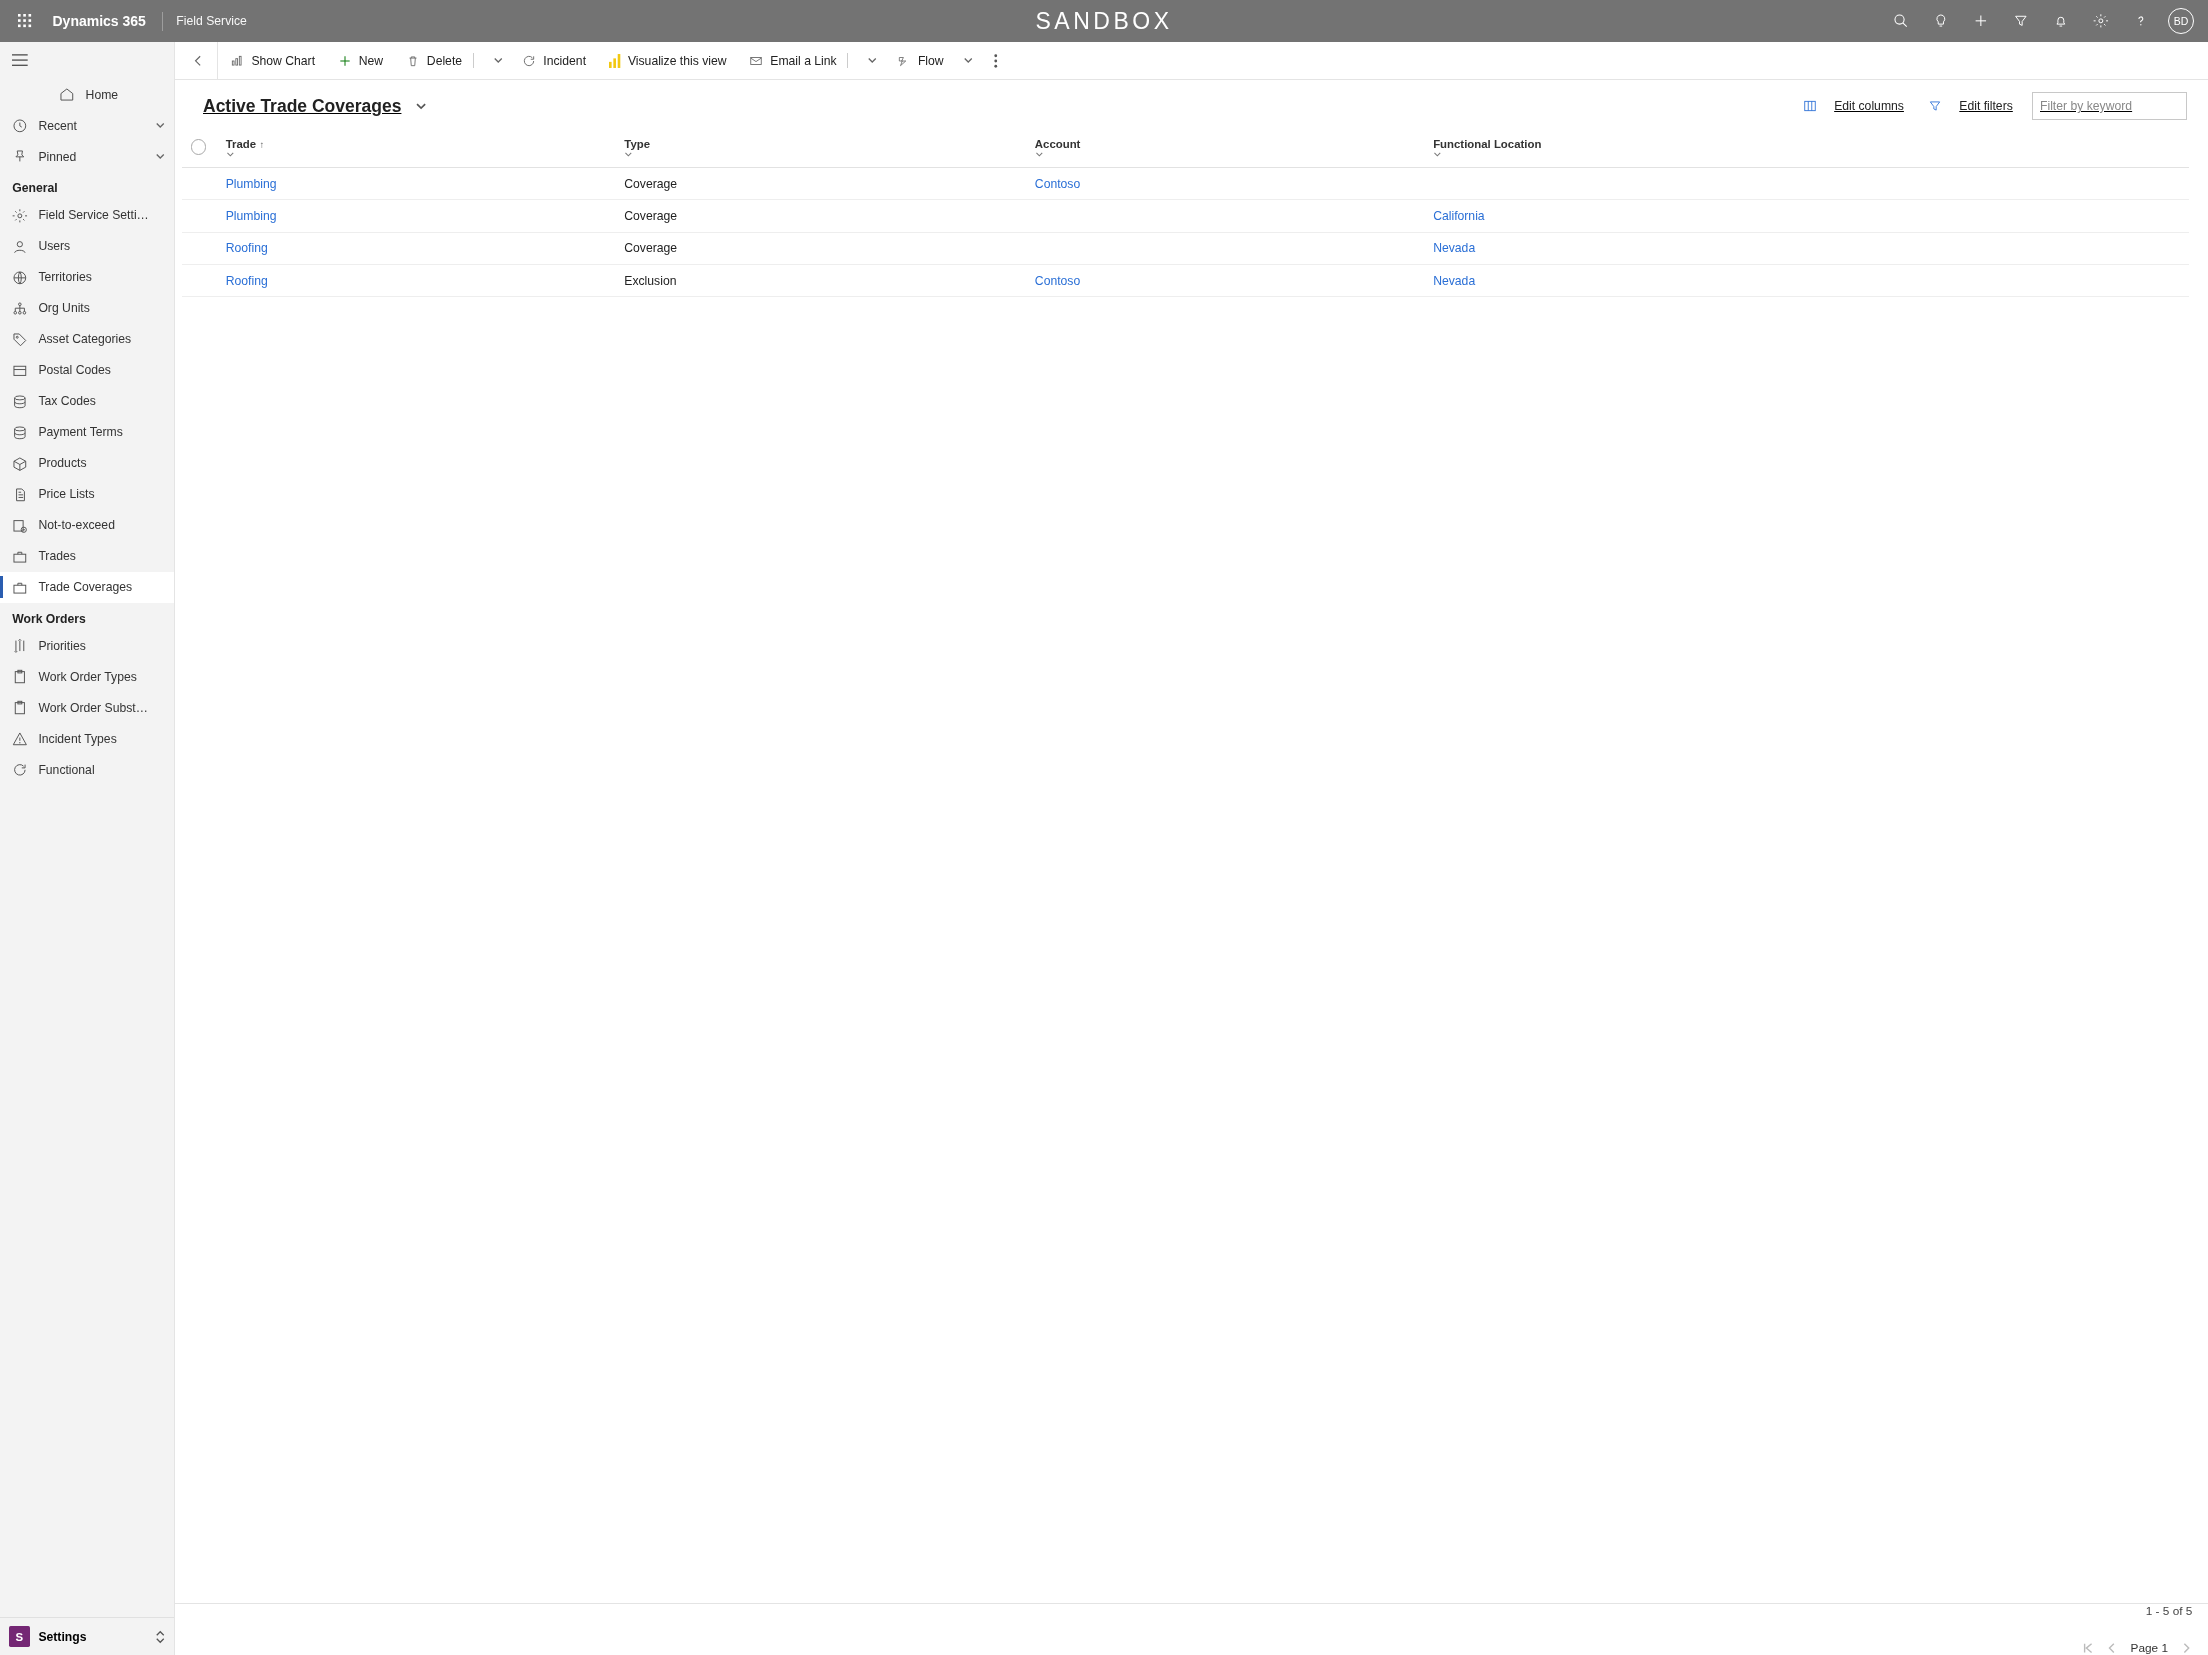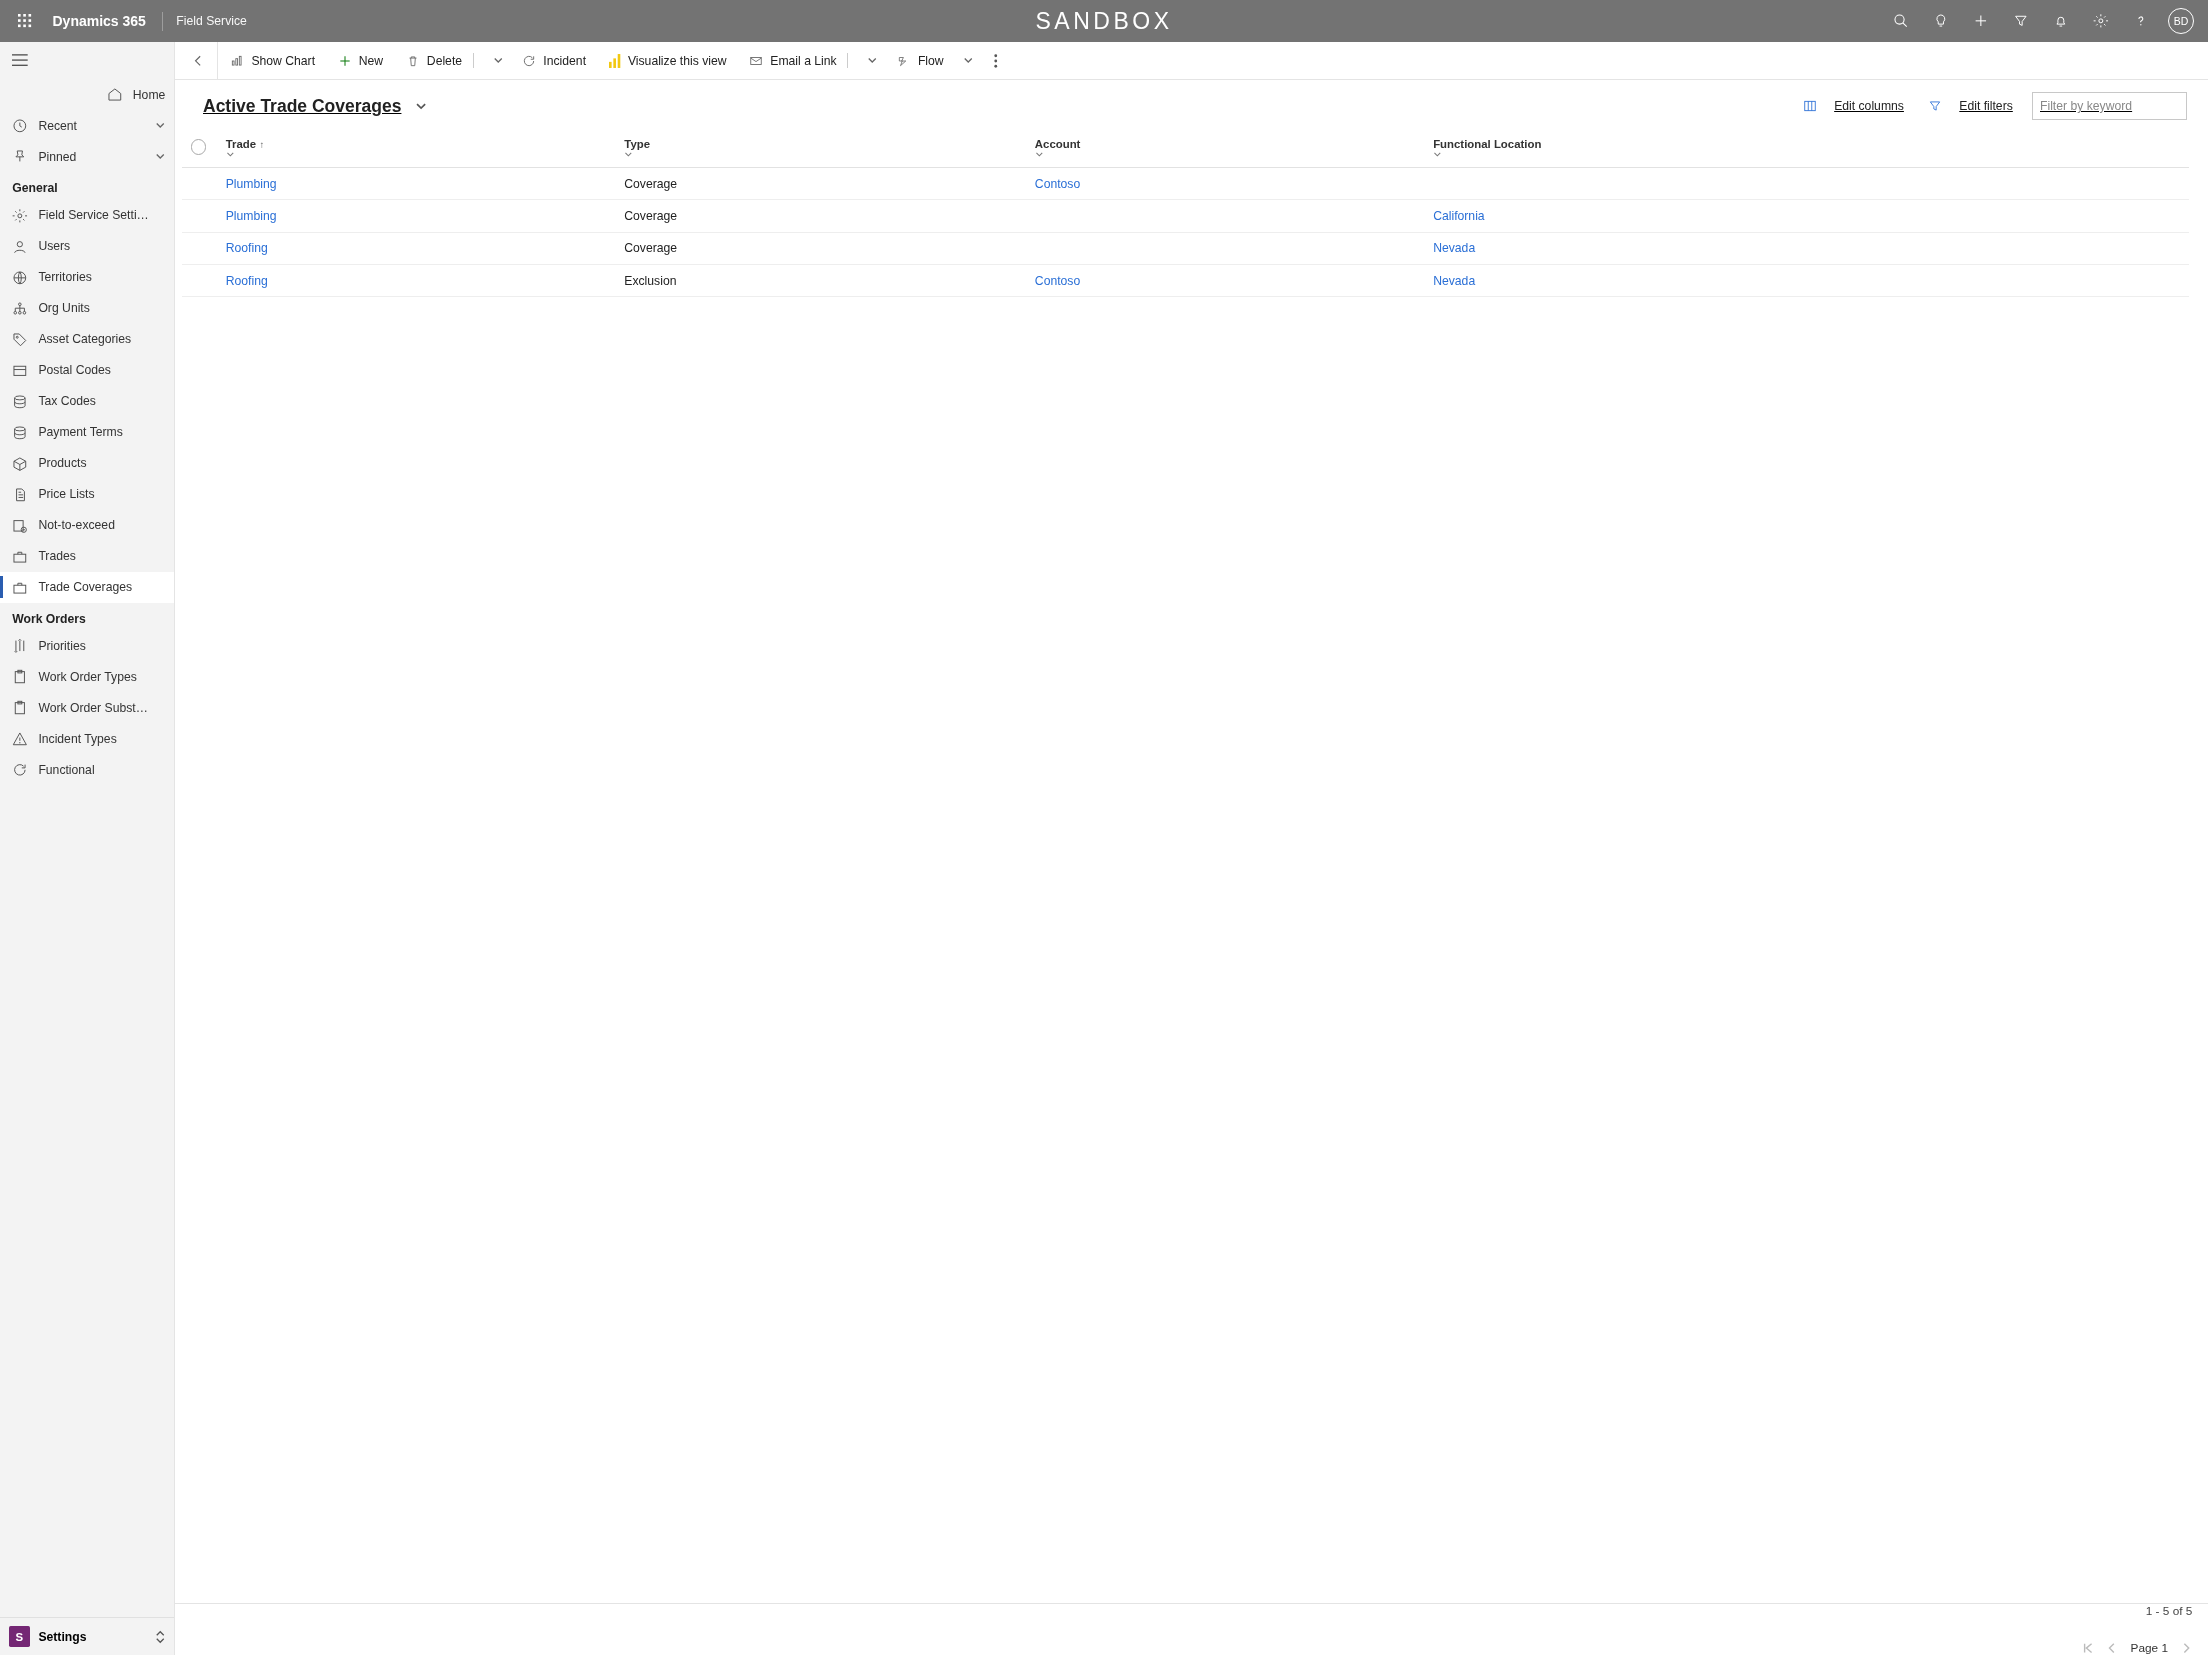--- a/index.html
+++ b/index.html
@@ -45,21 +45,21 @@
 }
 .nav-hamburger { height: 37px; display:flex; align-items:center; padding-left: 12.2px; }
 .nav-scroll { flex:1; overflow-y:auto; }
 .nav-scroll::-webkit-scrollbar { width: 8.7px; }
 .nav-scroll::-webkit-scrollbar-thumb { background: #cfcfcf; border-radius: 3.5px;}
 .nav-item, .nav-item-top {
   display: flex; align-items: center; height: 31px; padding: 0 8.7px 0 12.2px;
   font-size: 12.2px; color: #333; cursor: pointer; gap: 10.5px;
   white-space: nowrap; overflow: hidden; text-overflow: ellipsis;
 }
-.nav-item-top { justify-content: flex-end; }
+.nav-item-top { justify-content: center; }
 .nav-item .chev { margin-left: auto; color: #6b6b6b; }
 .nav-heading { font-size: 12.2px; font-weight: 600; color: #222; padding: 8.7px 12.2px 5.2px; }
 .nav-item.active {
   background: #fff;
   position: relative;
 }
 .nav-item.active::before {
   content:""; position:absolute; left:0; top:4.4px; bottom:4.4px; width:2.6px; background:#2a5db0;
 }
 .nav-footer {

